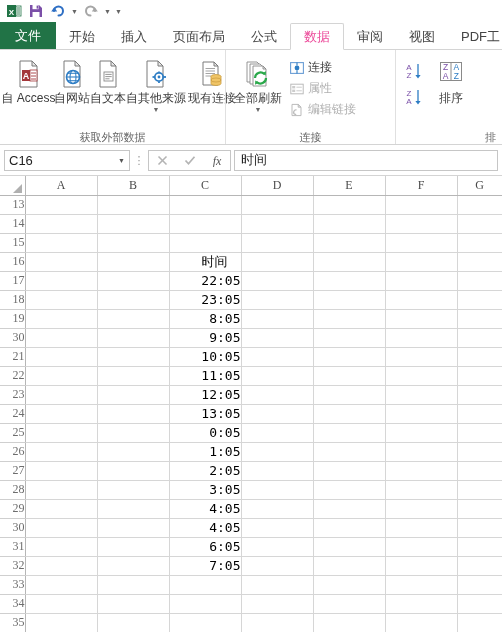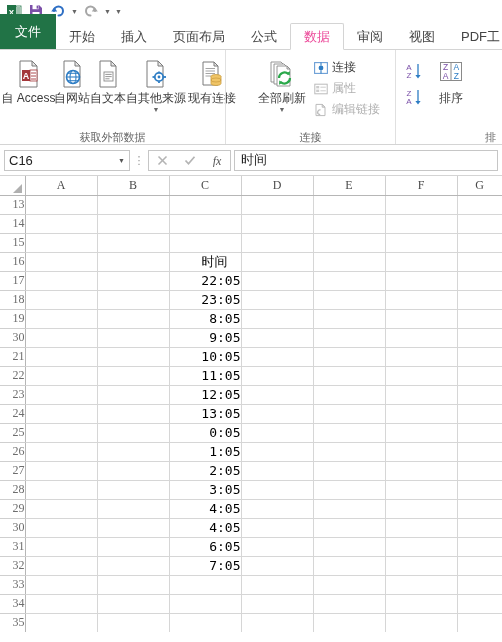--- a/index.html
+++ b/index.html
@@ -47,21 +47,21 @@
     padding: 0 13px;
     display: flex; align-items: center;
     font-size: 13px;
     color: #444444;
     position: relative;
     white-space: nowrap;
   }
   .tab.file {
     background: #217346;
     color: #ffffff;
-    height: 36px;
+    height: 28px;
     padding: 0 15px;
     align-items: center;
   }
   .tab.active {
     color: #ec4899;
     background: #ffffff;
     border: 1px solid #d4d4d4;
     border-bottom: 1px solid #ffffff;
     border-radius: 2px 2px 0 0;
     z-index: 2;
@@ -363,21 +363,21 @@
           </svg>
         </div>
         <div class="lab">现有连接</div>
       </div>
     </div>
     <div class="rgroup-label">获取外部数据</div>
   </div>
 
   <div class="rgroup" style="width:170px;">
     <div class="rgroup-items">
-      <div class="bigbtn" style="width:58px;margin-left:24px;">
+      <div class="bigbtn" style="width:58px;">
         <div class="ico">
           <svg width="30" height="30" viewBox="0 0 30 30">
             <path d="M4 3 h10 l3 3 v17 h-13 z" fill="#ffffff" stroke="#8a8a8a" stroke-width="0.9"></path>
             <path d="M7 5 h10 l3 3 v17 h-13 z" fill="#ffffff" stroke="#8a8a8a" stroke-width="0.9"></path>
             <path d="M10 7 h10 l3 3 v17 h-13 z" fill="#ffffff" stroke="#8a8a8a" stroke-width="0.9"></path>
             <path d="M20 7 v3 h3 z" fill="#e8e8e8" stroke="#8a8a8a" stroke-width="0.9"></path>
             <path d="M12 19 a5.5 5.5 0 0 1 9.3 -4" fill="none" stroke="#2aa84a" stroke-width="2.2"></path>
             <path d="M23 12.2 l-0.3 4.3 l-3.9 -1.9 z" fill="#2aa84a"></path>
             <path d="M23 19 a5.5 5.5 0 0 1 -9.3 4" fill="none" stroke="#2aa84a" stroke-width="2.2"></path>
             <path d="M12 25.8 l0.3 -4.3 l3.9 1.9 z" fill="#2aa84a"></path>

